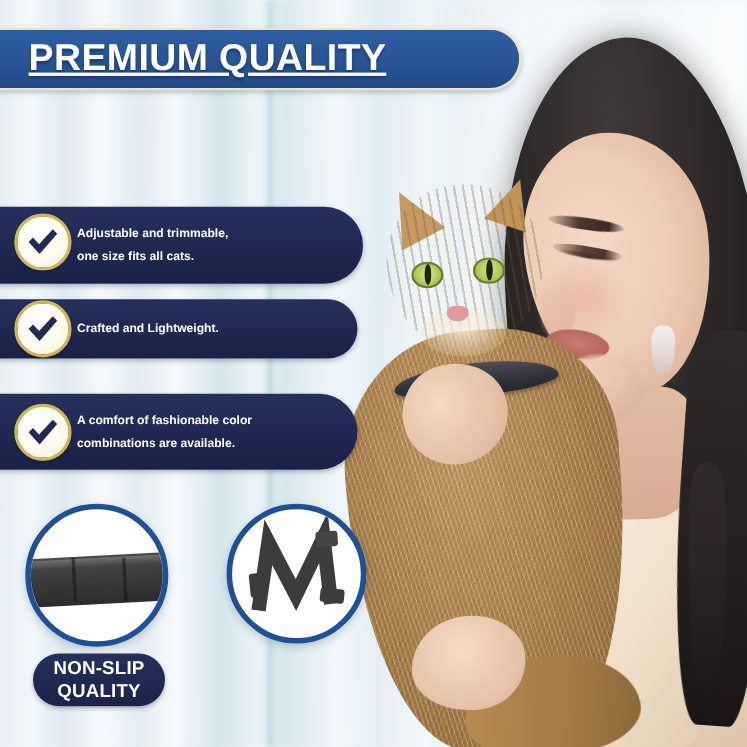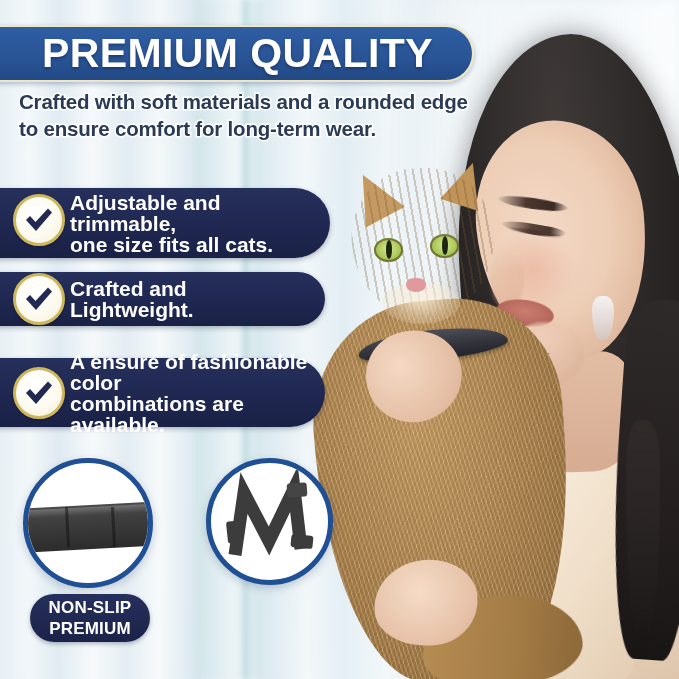--- a/index.html
+++ b/index.html
@@ -250,24 +250,25 @@
     position:absolute;left:-18px;top:25px;width:492px;height:57px;
     background:linear-gradient(180deg,#2f5ea3 0%,#2a5597 52%,#224a87 100%);
     border-radius:0 30px 30px 0;
     border:2px solid #efe7c4;
     border-left:none;
     box-sizing:border-box;
     display:flex;align-items:center;
     box-shadow:0 2px 5px rgba(20,40,80,.28);
   }
   .banner-title{
-    color:#fff;font-size:41px;font-weight:bold;letter-spacing:.4px;
-    margin-left:60px;
+    color:#fff;font-size:34px;font-weight:bold;letter-spacing:.4px;
+    margin-left:44px;
     text-shadow:0 2px 3px rgba(15,35,70,.5);
     white-space:nowrap;
+    text-decoration:underline;
   }
 
   .subtitle{
     position:absolute;left:19px;top:88px;width:470px;
     font-size:20.5px;font-weight:bold;line-height:27px;
     color:#2b3a55;
     letter-spacing:-.2px;
     -webkit-text-stroke:3px #ffffff;
     paint-order:stroke fill;
     text-shadow:0 1px 0 rgba(255,255,255,.9);
@@ -275,21 +276,21 @@
 
   
   .pill{
     position:absolute;left:-20px;
     background:linear-gradient(180deg,#26305c 0%,#1f2750 60%,#1a2146 100%);
     border-radius:0 36px 36px 0;
     display:flex;align-items:center;
     box-shadow:0 2px 5px rgba(20,30,60,.3);
   }
   .pill .pill-text{
-    color:#ffffff;font-size:21px;font-weight:600;line-height:21px;
+    color:#ffffff;font-size:11px;font-weight:600;line-height:21px;
     margin-left:90px;margin-right:16px;
   }
   #pill-1{top:188px;width:350px;height:70px;}
   #pill-2{top:272px;width:345px;height:54px;}
   #pill-3{top:358px;width:345px;height:69px;}
 
   .check-badge{
     position:absolute;left:13px;
     width:52px;height:52px;border-radius:50%;
     background:radial-gradient(circle at 40% 35%, #ffffff 0%, #fdfbf0 55%, #f4eed8 100%);
@@ -393,34 +394,30 @@
       <div class="cat-collar"></div>
       <div class="hand-upper"></div>
       <div class="hand-lower"></div>
     </div>
   </div>
 
   <div class="banner">
     <span class="banner-title">PREMIUM QUALITY</span>
   </div>
 
-  <div class="subtitle">
-    <div>Crafted with soft materials and a rounded edge</div>
-    <div>to ensure comfort for long-term wear.</div>
-  </div>
 
   <div class="pill" id="pill-1">
     <div class="pill-text" style="white-space:pre-line">Adjustable and trimmable,
 one size fits all cats.</div>
   </div>
   <div class="pill" id="pill-2">
     <div class="pill-text" style="white-space:pre-line">Crafted and Lightweight.</div>
   </div>
   <div class="pill" id="pill-3">
-    <div class="pill-text" style="white-space:pre-line">A ensure of fashionable color
+    <div class="pill-text" style="white-space:pre-line">A comfort of fashionable color
 combinations are available.</div>
   </div>
 
   <div class="check-badge" id="badge-1">
     <svg width="30" height="26" viewBox="0 0 30 26" aria-hidden="true">
       <path d="M2 13 L6 9 L11.5 15 L24 1.5 L28 5.5 L12 24 Z" fill="#222a52"></path>
     </svg>
   </div>
   <div class="check-badge" id="badge-2">
     <svg width="30" height="26" viewBox="0 0 30 26" aria-hidden="true">
@@ -445,15 +442,15 @@
       <g fill="none" stroke="#3c3c3c" stroke-width="13" stroke-linejoin="miter" stroke-linecap="butt">
         <path d="M24 92 L33 30 L58 78 L83 26 L90 86"></path>
       </g>
       <rect x="16" y="58" width="14" height="22" rx="3" fill="#3c3c3c" transform="rotate(-6 23 69)"></rect>
       <rect x="80" y="72" width="22" height="13" rx="3" fill="#3c3c3c" transform="rotate(6 91 78)"></rect>
       <rect x="76" y="20" width="20" height="14" rx="3" fill="#454545" transform="rotate(-4 86 27)"></rect>
     </svg>
   </div>
 
   <div class="circle-label" id="label-1" style="white-space:pre-line">NON-SLIP
-PREMIUM</div>
+QUALITY</div>
 
 </div>
 
 </body></html>

